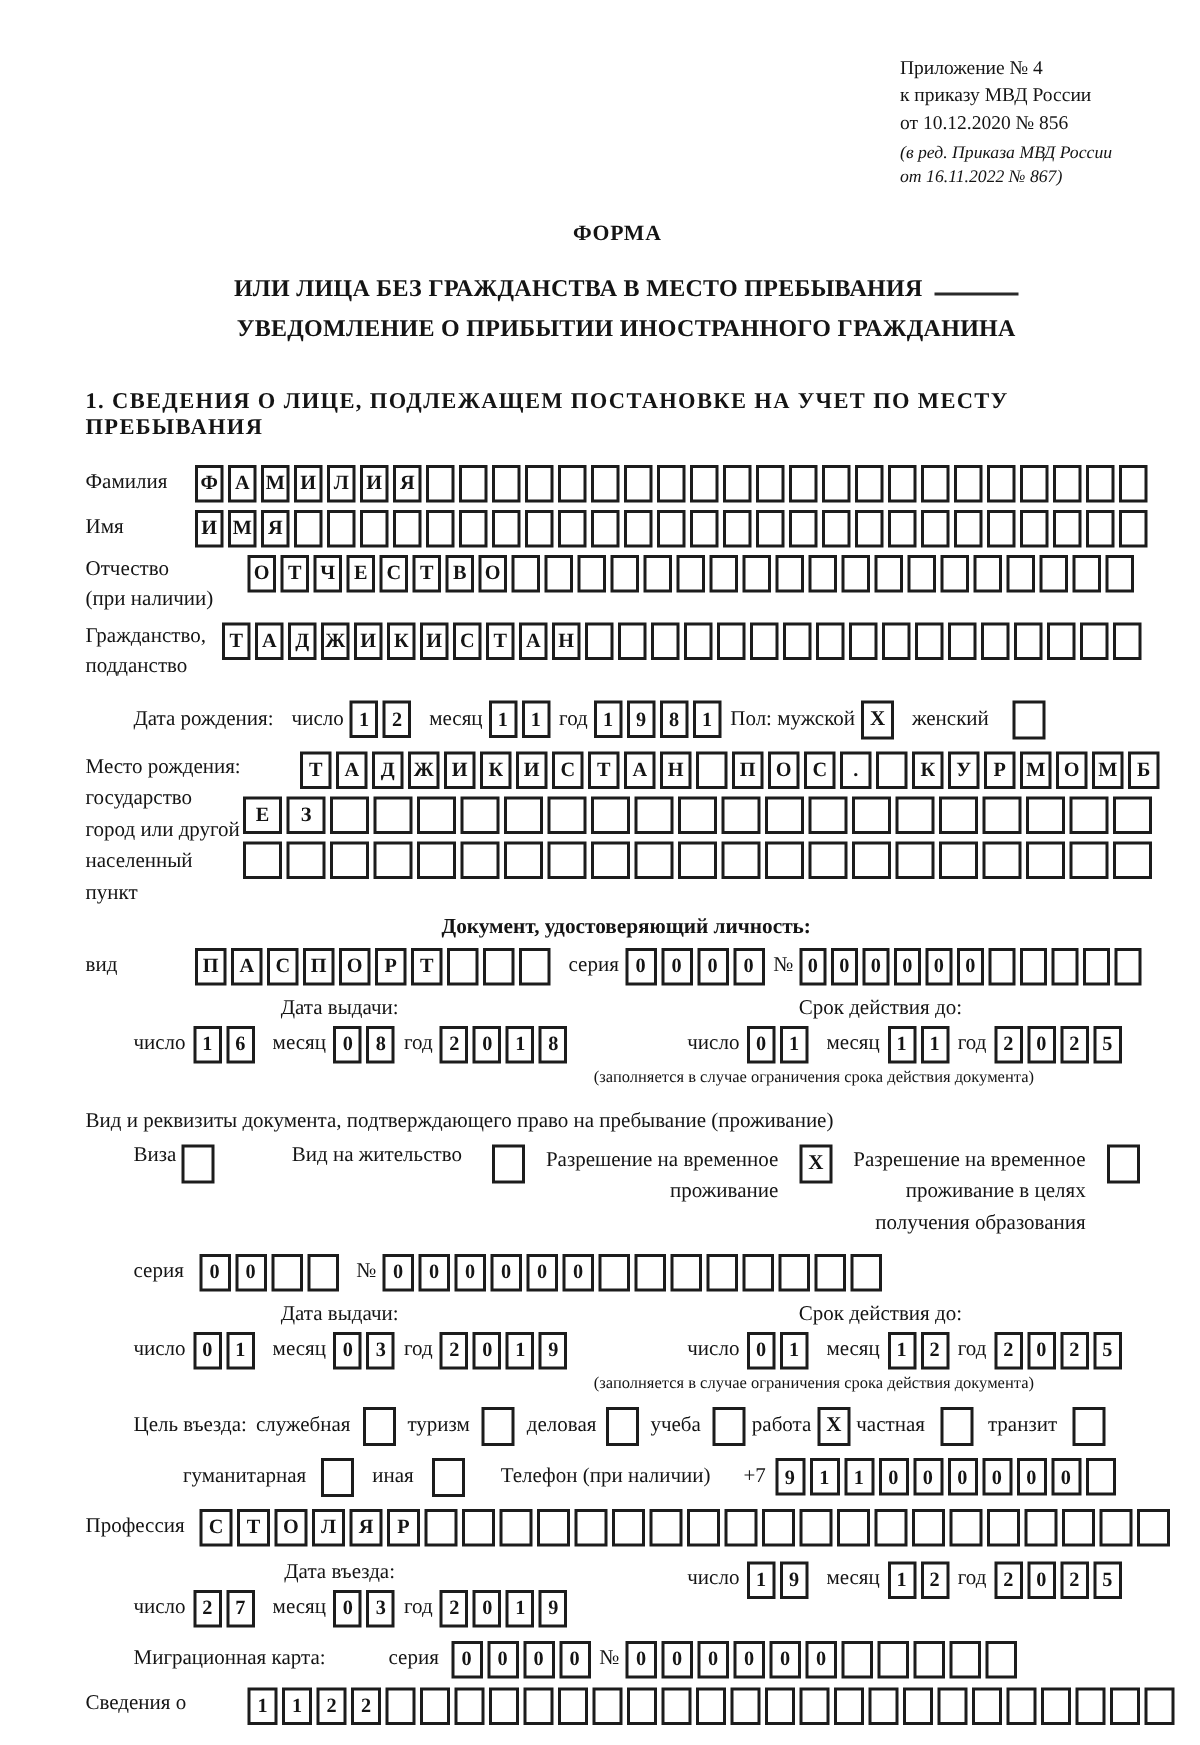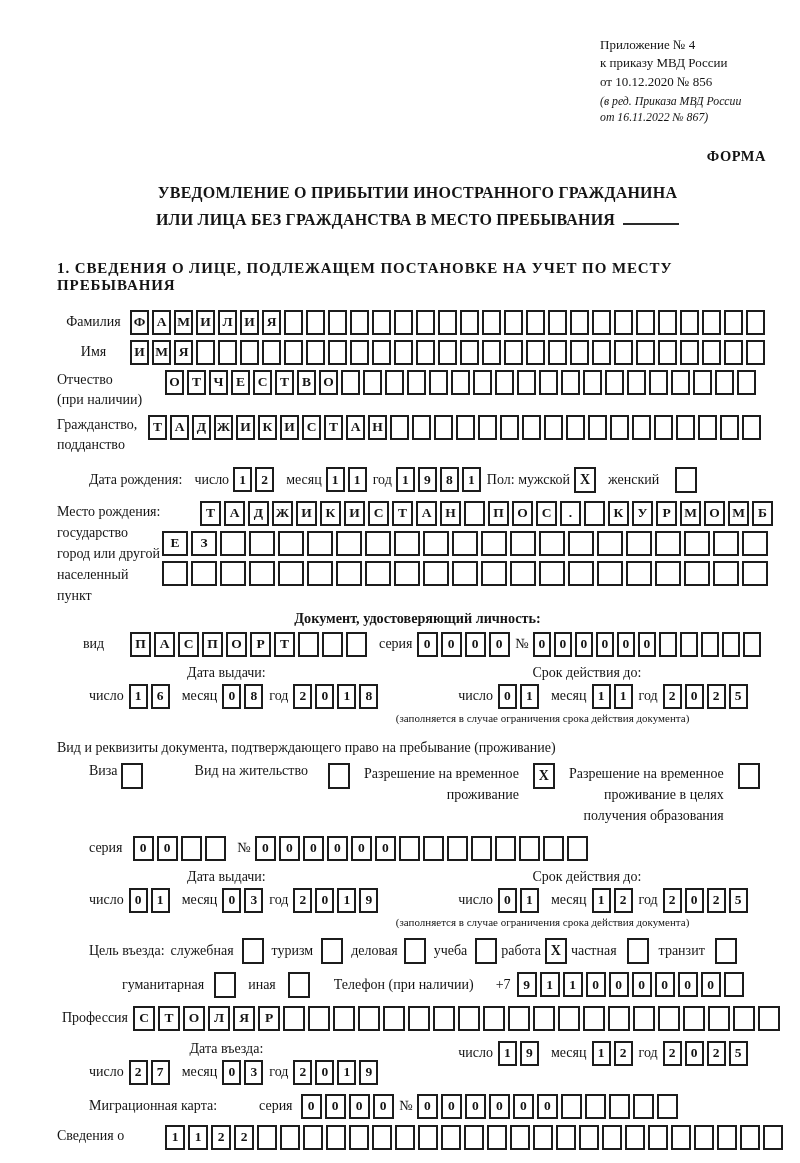--- a/index.html
+++ b/index.html
@@ -9,21 +9,21 @@
     color: #141414;
     font-family: "Liberation Serif", serif;
     font-size: 14px;
   }
   .page { padding: 36px 22px 16px 57px; }
 
   
   .req-wrap { display:flex; justify-content:flex-end; }
   .req { width: 178px; font-size: 13px; line-height: 1.42; }
   .req .small { font-size: 11.8px; line-height: 1.35; margin-top: 3px; font-style: italic; }
-  .forma { text-align: right; font-weight: bold; font-size: 14.5px; letter-spacing: .5px; margin: 22px 12px 0 0; }
+  .forma { text-align: center; font-weight: bold; font-size: 14.5px; letter-spacing: .5px; margin: 22px 12px 0 0; }
 
   .doc-title { text-align:center; font-weight:bold; font-size:16px; line-height:1.7; margin-top: 14px; letter-spacing:.2px; }
   .uline { display:inline-block; width:56px; border-bottom:2px solid #2a2a2a; height: 12px; margin-left:8px; }
 
   .sec-title { font-weight:bold; font-size:15px; letter-spacing: .9px; margin-top: 26px; }
 
   
   .cells { display:inline-flex; gap:3px; vertical-align: middle; }
   .cell {
     display:inline-flex; align-items:center; justify-content:center;
@@ -35,21 +35,21 @@
   .w21 .cell { width:21px; }
   .w22 .cell { width:22px; }
   .w26 .cell { width:26px; }
 
   .cbox {
     display:inline-flex; align-items:center; justify-content:center;
     width:22px; height:26px; border:2px solid #1c1c1c;
     font-weight:600; font-size:14px; flex:none; background:#fff;
   }
 
-  .frow { display:flex; align-items:center; margin-top:5px;text-align:center; }
+  .frow { display:flex; align-items:center; margin-top:5px; }
   .lblcol { flex:none; }
   .lbl { white-space:nowrap;margin-left:32px; }
   .sp { margin-left:12px; margin-right:4px; }
   .sp2 { margin-left:6px; margin-right:4px; }
 
   .two-col-row { display:flex; align-items:flex-start; margin-top:5px; }
   .lbl-stack { flex:none; line-height:20px; }
 
   
   .dates { display:flex; margin-top:8px; }
@@ -77,22 +77,22 @@
       <div>от 10.12.2020 № 856</div>
       <div class="small">
         <div>(в ред. Приказа МВД России</div>
         <div>от 16.11.2022 № 867)</div>
       </div>
     </div>
   </div>
   <div class="forma">ФОРМА</div>
 
   <div class="doc-title">
+    <div><span>ИЛИ ЛИЦА БЕЗ ГРАЖДАНСТВА В МЕСТО ПРЕБЫВАНИЯ</span><span class="uline"></span></div>
     <div>УВЕДОМЛЕНИЕ О ПРИБЫТИИ ИНОСТРАННОГО ГРАЖДАНИНА</div>
-    <div><span>ИЛИ ЛИЦА БЕЗ ГРАЖДАНСТВА В МЕСТО ПРЕБЫВАНИЯ</span><span class="uline"></span></div>
   </div>
 
   <div class="sec-title">1. СВЕДЕНИЯ О ЛИЦЕ, ПОДЛЕЖАЩЕМ ПОСТАНОВКЕ НА УЧЕТ ПО МЕСТУ ПРЕБЫВАНИЯ</div>
 
   <div class="frow" style="margin-top:16px">
     <span class="lblcol" style="width:73px">Фамилия</span>
     <span class="cells">
         <span class="cell">Ф</span>
         <span class="cell">А</span>
         <span class="cell">М</span>

